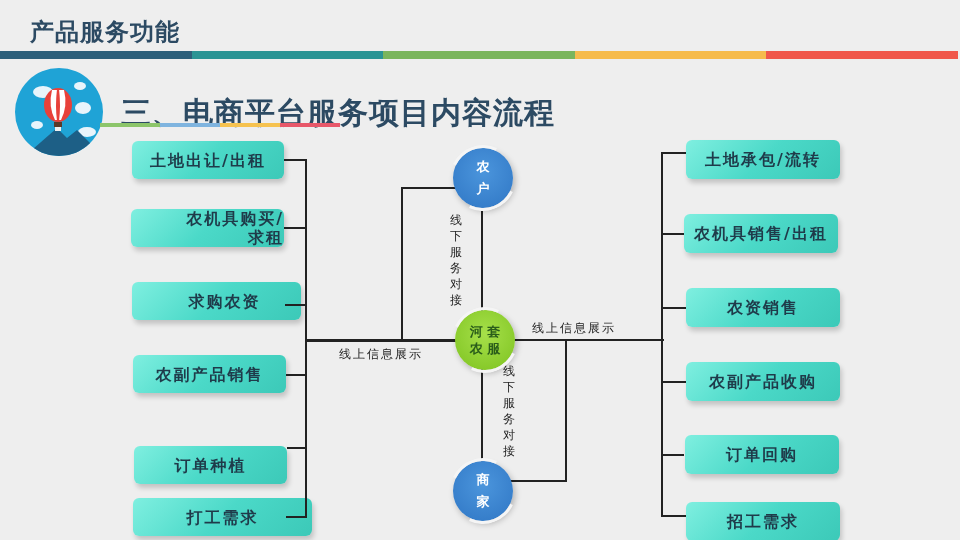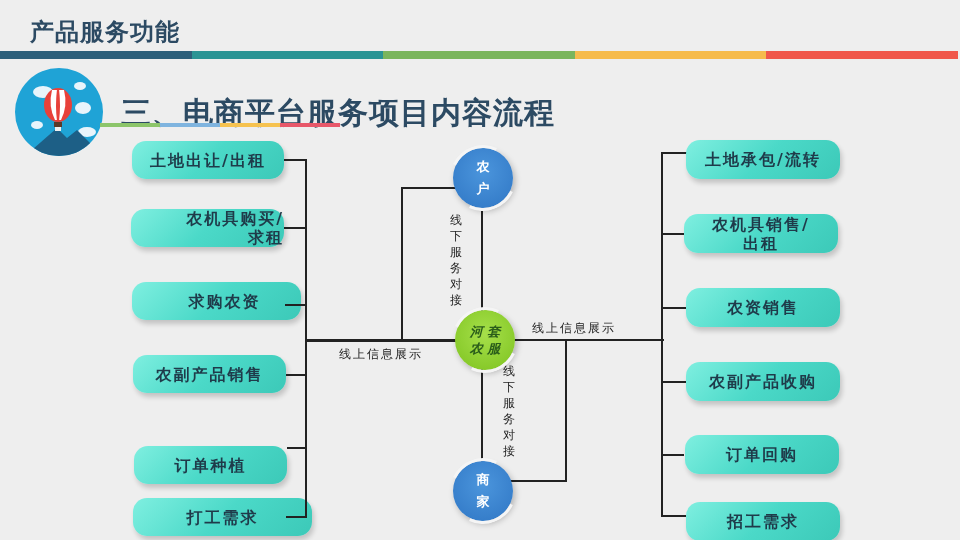--- a/index.html
+++ b/index.html
@@ -6,31 +6,31 @@
   body { width:960px; height:540px; background:#eeeeee; position:relative; overflow:hidden;
          font-family:"DejaVu Sans","Liberation Sans",sans-serif; }
   .abs { position:absolute; }
   .page-title { left:30px; top:16px; font-size:24px; font-weight:bold; color:#2c4a63; letter-spacing:1px; }
   .topbar { left:0; top:51px; width:958px; height:8px; display:flex; }
   .topbar div { flex:1; height:100%; }
   .logo { left:15px; top:68px; width:88px; height:88px; border-radius:50%; background:#1fa3d6; overflow:hidden; }
   .section-title { left:121px; top:93px; font-size:30px; font-weight:bold; color:#2c4a63; letter-spacing:1px; }
   .underline { left:100px; top:123px; height:4px; display:flex; }
   .underline div { width:60px; height:100%; }
-  .node { position:absolute; border-radius:14px;
+  .node { position:absolute; border-radius:6px;
           background:linear-gradient(135deg,#7fefe0 0%,#4bd9c8 50%,#3cc9b8 100%);
           box-shadow:2px 4px 5px rgba(0,0,0,0.18);
           display:flex; align-items:center; justify-content:center; text-align:center;
           color:#1f3b4a; font-weight:bold; font-size:16px; line-height:19px; letter-spacing:2px; }
   .line { position:absolute; background:#222; }
   .circle { position:absolute; width:60px; height:60px; border-radius:50%;
             box-shadow:2px 3px 6px rgba(0,0,0,0.25); display:flex; flex-direction:column;
             align-items:center; justify-content:center; font-weight:bold; font-size:13px; line-height:22px; }
   .circle.blue { background:radial-gradient(circle at 50% 40%, #4b95dc, #2f76c4); color:#fff; }
-  .circle.green { background:radial-gradient(circle at 50% 40%, #a6e04a, #7dc21f); color:#2a5d1a;font-style:italic; }
+  .circle.green { background:radial-gradient(circle at 50% 40%, #a6e04a, #7dc21f); color:#2a5d1a; }
   .circle .ring { position:absolute; inset:-3px; border-radius:50%; border:3px solid #f5f5f5;
                   border-color:#f5f5f5 transparent #f5f5f5 transparent; transform:rotate(-20deg); }
   .vtext { position:absolute; width:14px; font-size:12px; line-height:16px; color:#222; text-align:center; }
   .htext { position:absolute; font-size:12px; color:#222; letter-spacing:2px; white-space:nowrap; }
 </style>
 </head>
 <body>
 
 <div class="abs page-title">产品服务功能</div>
 <div class="abs topbar">
@@ -109,21 +109,21 @@
 <div class="line" style="left:662px;top:152px;width:25px;height:2px;"></div>
 <div class="line" style="left:662px;top:233px;width:22px;height:2px;"></div>
 <div class="line" style="left:662px;top:307px;width:24px;height:2px;"></div>
 <div class="line" style="left:662px;top:381px;width:24px;height:2px;"></div>
 <div class="line" style="left:662px;top:454px;width:22px;height:2px;"></div>
 <div class="line" style="left:662px;top:515px;width:24px;height:2px;"></div>
 
 <div class="node" style="left:686px;top:140px;width:154px;height:39px;">
   <span>土地承包/流转</span>
 </div>
-<div class="node" style="left:684px;top:214px;width:154px;height:39px;flex-direction:column;">
+<div class="node" style="left:684px;top:214px;width:154px;height:39px;flex-direction:row;">
   <span>农机具销售/</span>
   <span>出租</span>
 </div>
 <div class="node" style="left:686px;top:288px;width:154px;height:39px;">
   <span>农资销售</span>
 </div>
 <div class="node" style="left:686px;top:362px;width:154px;height:39px;">
   <span>农副产品收购</span>
 </div>
 <div class="node" style="left:685px;top:435px;width:154px;height:39px;">

